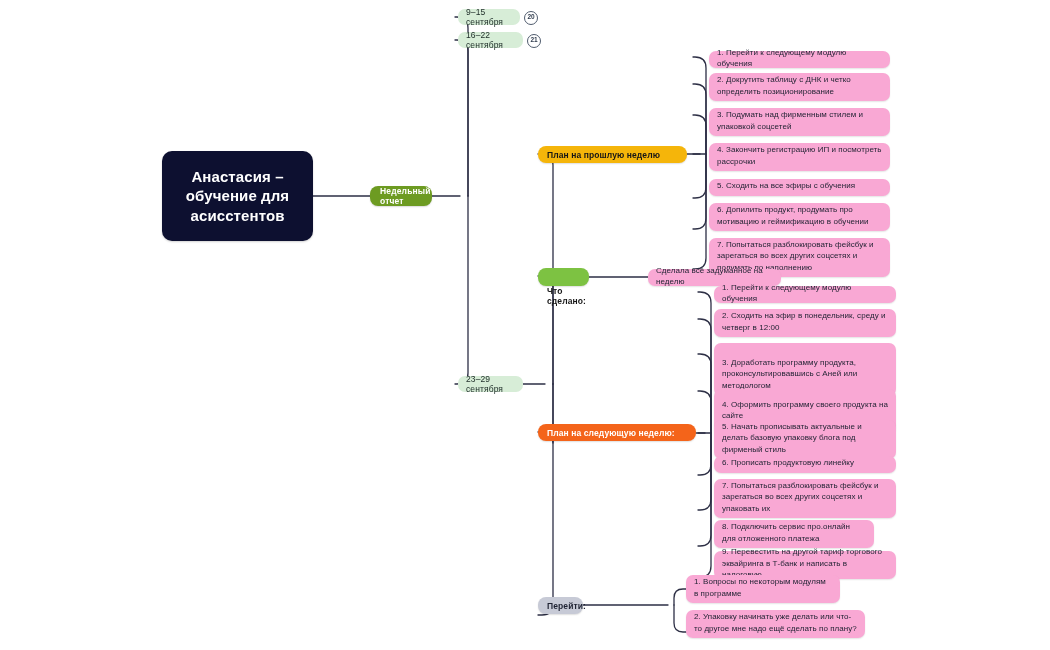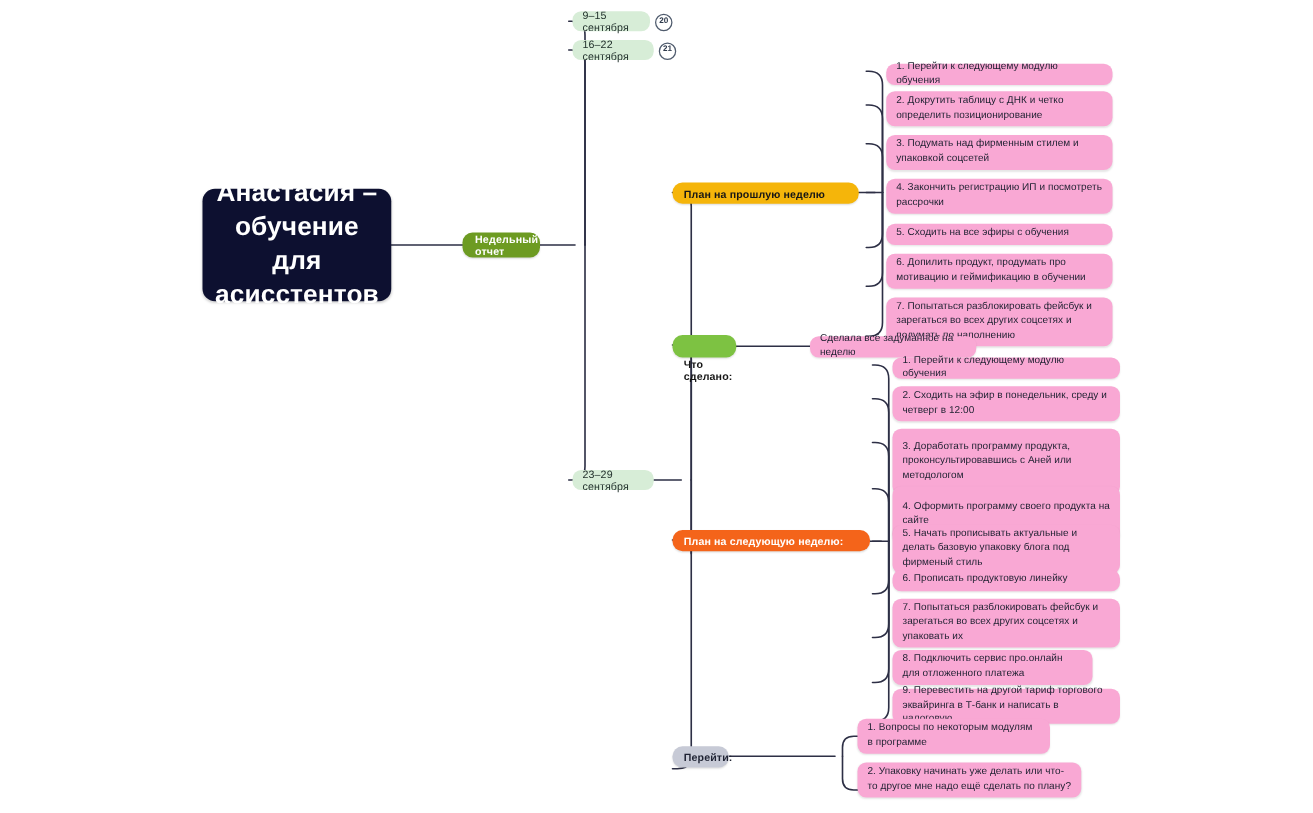--- a/index.html
+++ b/index.html
@@ -48,21 +48,21 @@
     align-items: center;
   }
 
   
   .root {
     background: #0d1030;
     color: #ffffff;
     border-radius: 10px;
     justify-content: center;
     text-align: center;
-    font-size: 21px;
+    font-size: 15px;
     font-weight: 700;
     line-height: 1.28;
     letter-spacing: .1px;
     padding: 10px 14px;
     box-shadow: 0 1px 2px rgba(0,0,0,.18);
   }
 
   
   .l1 {
     background: #6d9b22;
@@ -245,21 +245,21 @@
   <div class="node sec sec-orange" style="left:538px; top:424px; width:158px; height:17px;">
     <span>План на следующую неделю:</span>
   </div>
 
   <div class="node leaf" style="left:714px; top:286px; width:182px; height:17px;">
     <span>1. Перейти к следующему модулю обучения</span>
     </div>
   <div class="node leaf" style="left:714px; top:309px; width:182px; height:28px;">
     <span>2. Сходить на эфир в понедельник, среду и четверг в 12:00</span>
     </div>
-  <div class="node leaf" style="left:714px; top:343px; width:182px; height:53px;">
+  <div class="node leaf" style="left:714px; top:343px; width:182px; height:53px;align-items:flex-end;">
     <span>3. Доработать программу продукта, проконсультировавшись с Аней или методологом</span>
     </div>
   <div class="node leaf" style="left:714px; top:389px; width:182px; height:45px;align-items:center;">
     <span>4. Оформить программу своего продукта на сайте</span>
     </div>
   <div class="node leaf" style="left:714px; top:420px; width:182px; height:39px;">
     <span>5. Начать прописывать актуальные и делать базовую упаковку блога под фирменый стиль</span>
     </div>
   <div class="node leaf" style="left:714px; top:456px; width:182px; height:17px;">
     <span>6. Прописать продуктовую линейку</span>

